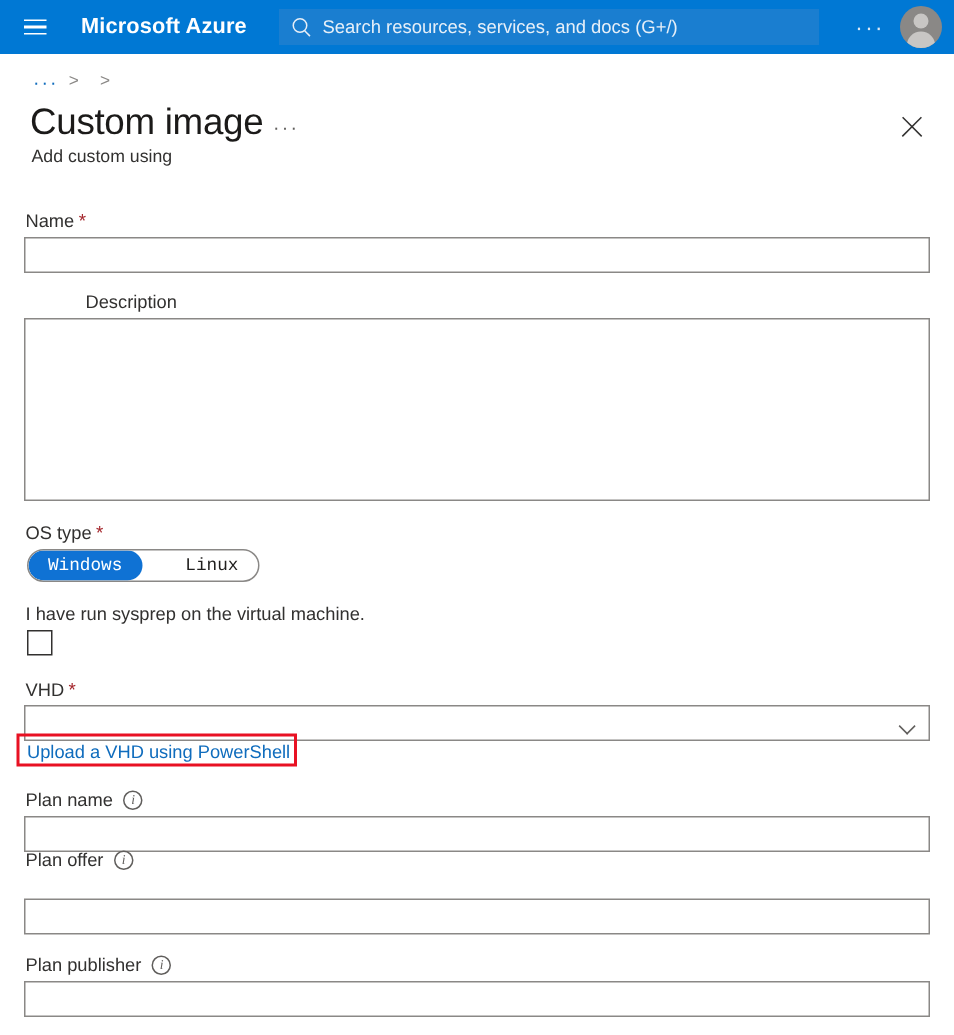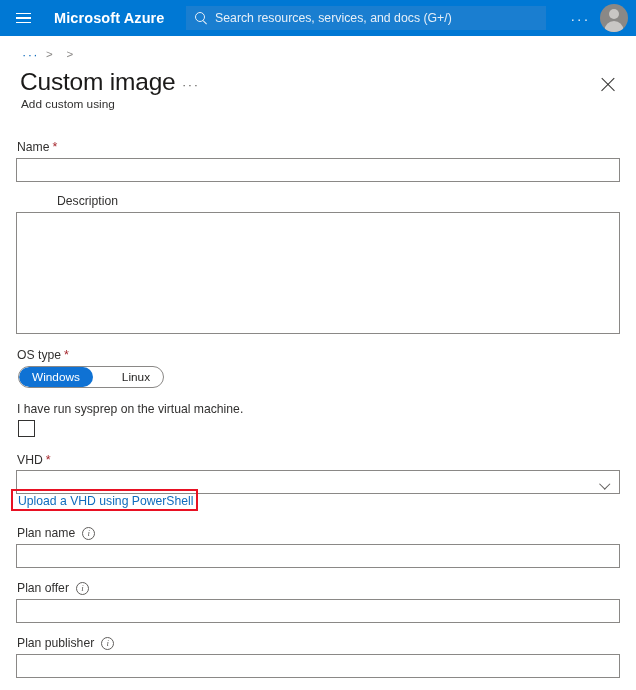--- a/index.html
+++ b/index.html
@@ -227,20 +227,21 @@
     position: absolute;
     left: 18px; top: 366px;
     height: 22px;
     border: 1px solid #8a8886;
     border-radius: 11px;
     display: flex;
     align-items: flex-end;
     padding: 0;
     background: #ffffff;
     overflow: hidden;
+    font-family: Liberation Mono, monospace;
   }
   .pill {
     height: 20px;
     display: flex;
     align-items: center;
     justify-content: center;
     padding: 0 13px;
     font-size: 11.8px;
     border-radius: 11px;
     cursor: pointer;
@@ -397,21 +398,21 @@
 </div>
 <div class="ps-link">Upload a VHD using PowerShell</div>
 <div class="annot-box"></div>
 
 <div class="form-label" style="left:17px; top:526px;">
   <span>Plan name</span>
   <span class="info-icon">i</span>
 </div>
 <input class="txt-input" style="top: 544px;" type="text" placeholder="">
 
-<div class="form-label" style="left:17px; top:581px;justify-content:flex-end;">
+<div class="form-label" style="left:17px; top:566px;justify-content:flex-end;">
   <span>Plan offer</span>
   <span class="info-icon">i</span>
 </div>
 <input class="txt-input" style="top: 599px;" type="text" placeholder="">
 
 <div class="form-label" style="left:17px; top:636px;justify-content:flex-end;">
   <span>Plan publisher</span>
   <span class="info-icon">i</span>
 </div>
 <input class="txt-input" style="top: 654px;" type="text" placeholder="">

